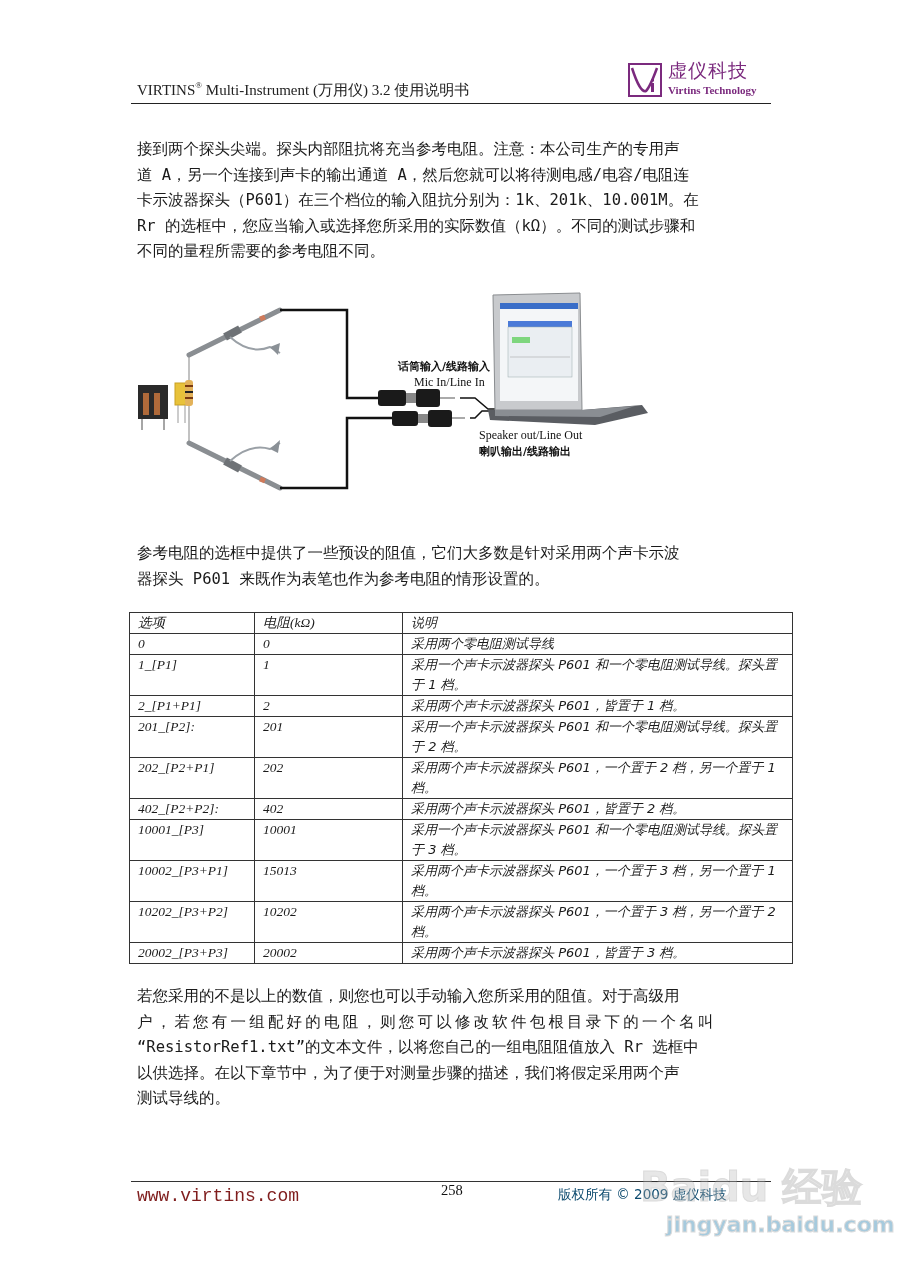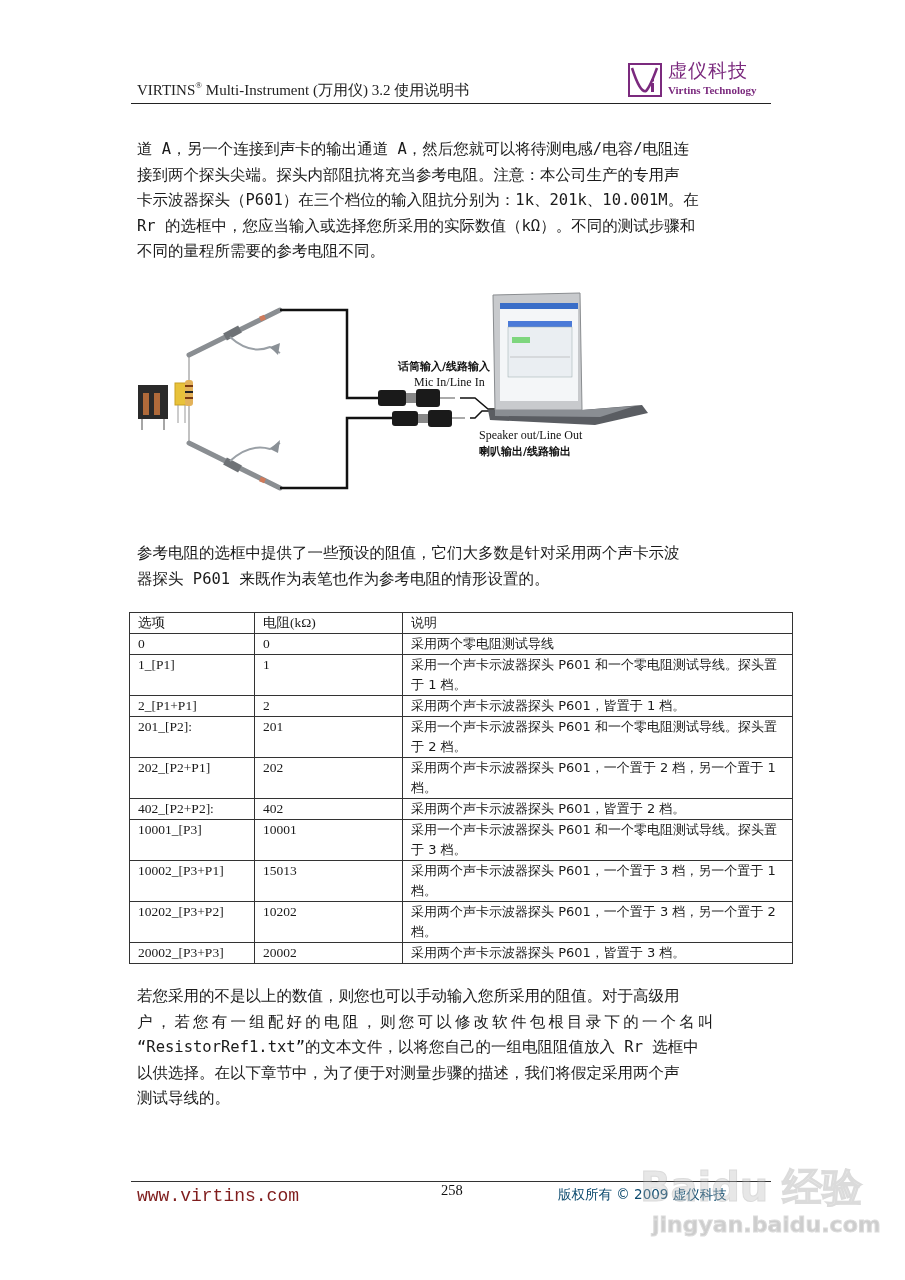--- a/index.html
+++ b/index.html
@@ -13,34 +13,34 @@
   .logo { position:absolute; left:628px; top:60px; width:145px; height:40px; }
   .logo-box { position:absolute; left:0; top:3px; width:34px; height:34px; border:2.5px solid #7b2a7e; }
   .logo-cn { position:absolute; left:40px; top:-2px; font-family:"DejaVu Sans", sans-serif; font-size:19px; color:#7b2a7e; letter-spacing:1px; white-space:nowrap; }
   .logo-en { position:absolute; left:40px; top:24px; font-family:"Liberation Serif", serif; font-weight:bold; font-size:11px; color:#7b2a7e; white-space:nowrap; }
 
   .para { position:absolute; left:137px; width:636px; font-family:"DejaVu Sans Mono", monospace; font-size:15.5px; line-height:25.5px; color:#1a1a1a; text-align:justify; }
   .para span { display:block; white-space:nowrap; }
 
   .figure { position:absolute; left:130px; top:285px; width:650px; height:225px; }
 
-  .tbl { position:absolute; left:129px; top:612px; width:664px; border-collapse:collapse; font-family:"Liberation Serif", serif; font-size:13.5px; color:#1a1a1a; }
+  .tbl { position:absolute; left:129px; top:612px; width:664px; border-collapse:collapse; font-family:"Liberation Serif", serif; font-size:13.5px; color:#1a1a1a;font-style:italic; }
   .tbl td { border:1px solid #333; padding:0 8px; vertical-align:top; line-height:20px; }
   .tbl td.c1 { width:125px; }
   .tbl td.c2 { width:148px; }
   .tbl td.c3 { font-family:"DejaVu Sans", sans-serif; font-size:13px; }
 
   .footer-rule { position:absolute; left:131px; top:1181px; width:640px; height:1px; background:#333; }
   .footer-url { position:absolute; left:137px; top:1186px; font-family:Liberation Mono, monospace; font-size:18px; color:#7f1d1d; }
   .footer-page { position:absolute; left:441px; top:1182px; font-family:"Liberation Serif", serif; font-size:14.5px; color:#111; }
   .footer-copy { position:absolute; left:558px; top:1186px; font-family:"DejaVu Sans", sans-serif; font-size:13.5px; color:#0c4a6e; white-space:nowrap; }
 
   .watermark { position:absolute; left:620px; top:1140px; width:260px; height:120px; opacity:0.35; pointer-events:none; }
   .wm-big { position:absolute; left:20px; top:20px; font-family:"DejaVu Sans", sans-serif; font-weight:bold; font-size:40px; color:#bbb; -webkit-text-stroke:1px #999; }
-  .wm-small { position:absolute; left:32px; top:72px; font-family:"DejaVu Sans", sans-serif; font-weight:bold; font-size:22px; color:#737373; -webkit-text-stroke:1px #999; }
+  .wm-small { position:absolute; left:46px; top:72px; font-family:"DejaVu Sans", sans-serif; font-weight:bold; font-size:22px; color:#0369a1; -webkit-text-stroke:1px #999; }
 </style>
 </head>
 <body>
 
 <div class="header-title">
   <span>VIRTINS</span><sup>®</sup><span> Multi-Instrument (万用仪) 3.2 使用说明书</span>
 </div>
 <div class="logo">
   <div class="logo-box">
     <svg width="30" height="30" viewBox="0 0 30 30">
@@ -48,22 +48,22 @@
       <rect x="21" y="18" width="3" height="9" fill="#7b2a7e"></rect>
       <rect x="21" y="14" width="3" height="2.5" fill="#7b2a7e"></rect>
     </svg>
   </div>
   <div class="logo-cn">虚仪科技</div>
   <div class="logo-en">Virtins Technology</div>
 </div>
 <div class="header-rule"></div>
 
 <div class="para" style="top:137px;">
+  <span>接到两个探头尖端。探头内部阻抗将充当参考电阻。注意：本公司生产的专用声</span>
   <span>道 A，另一个连接到声卡的输出通道 A，然后您就可以将待测电感/电容/电阻连</span>
-  <span>接到两个探头尖端。探头内部阻抗将充当参考电阻。注意：本公司生产的专用声</span>
   <span>卡示波器探头（P601）在三个档位的输入阻抗分别为：1k、201k、10.001M。在</span>
   <span>Rr 的选框中，您应当输入或选择您所采用的实际数值（kΩ）。不同的测试步骤和</span>
   <span>不同的量程所需要的参考电阻不同。</span>
 </div>
 
 <div class="figure">
   <svg width="650" height="225" viewBox="0 0 650 225">
 
     <g>
       <rect x="8" y="100" width="30" height="34" fill="#2a2a2a"></rect>

